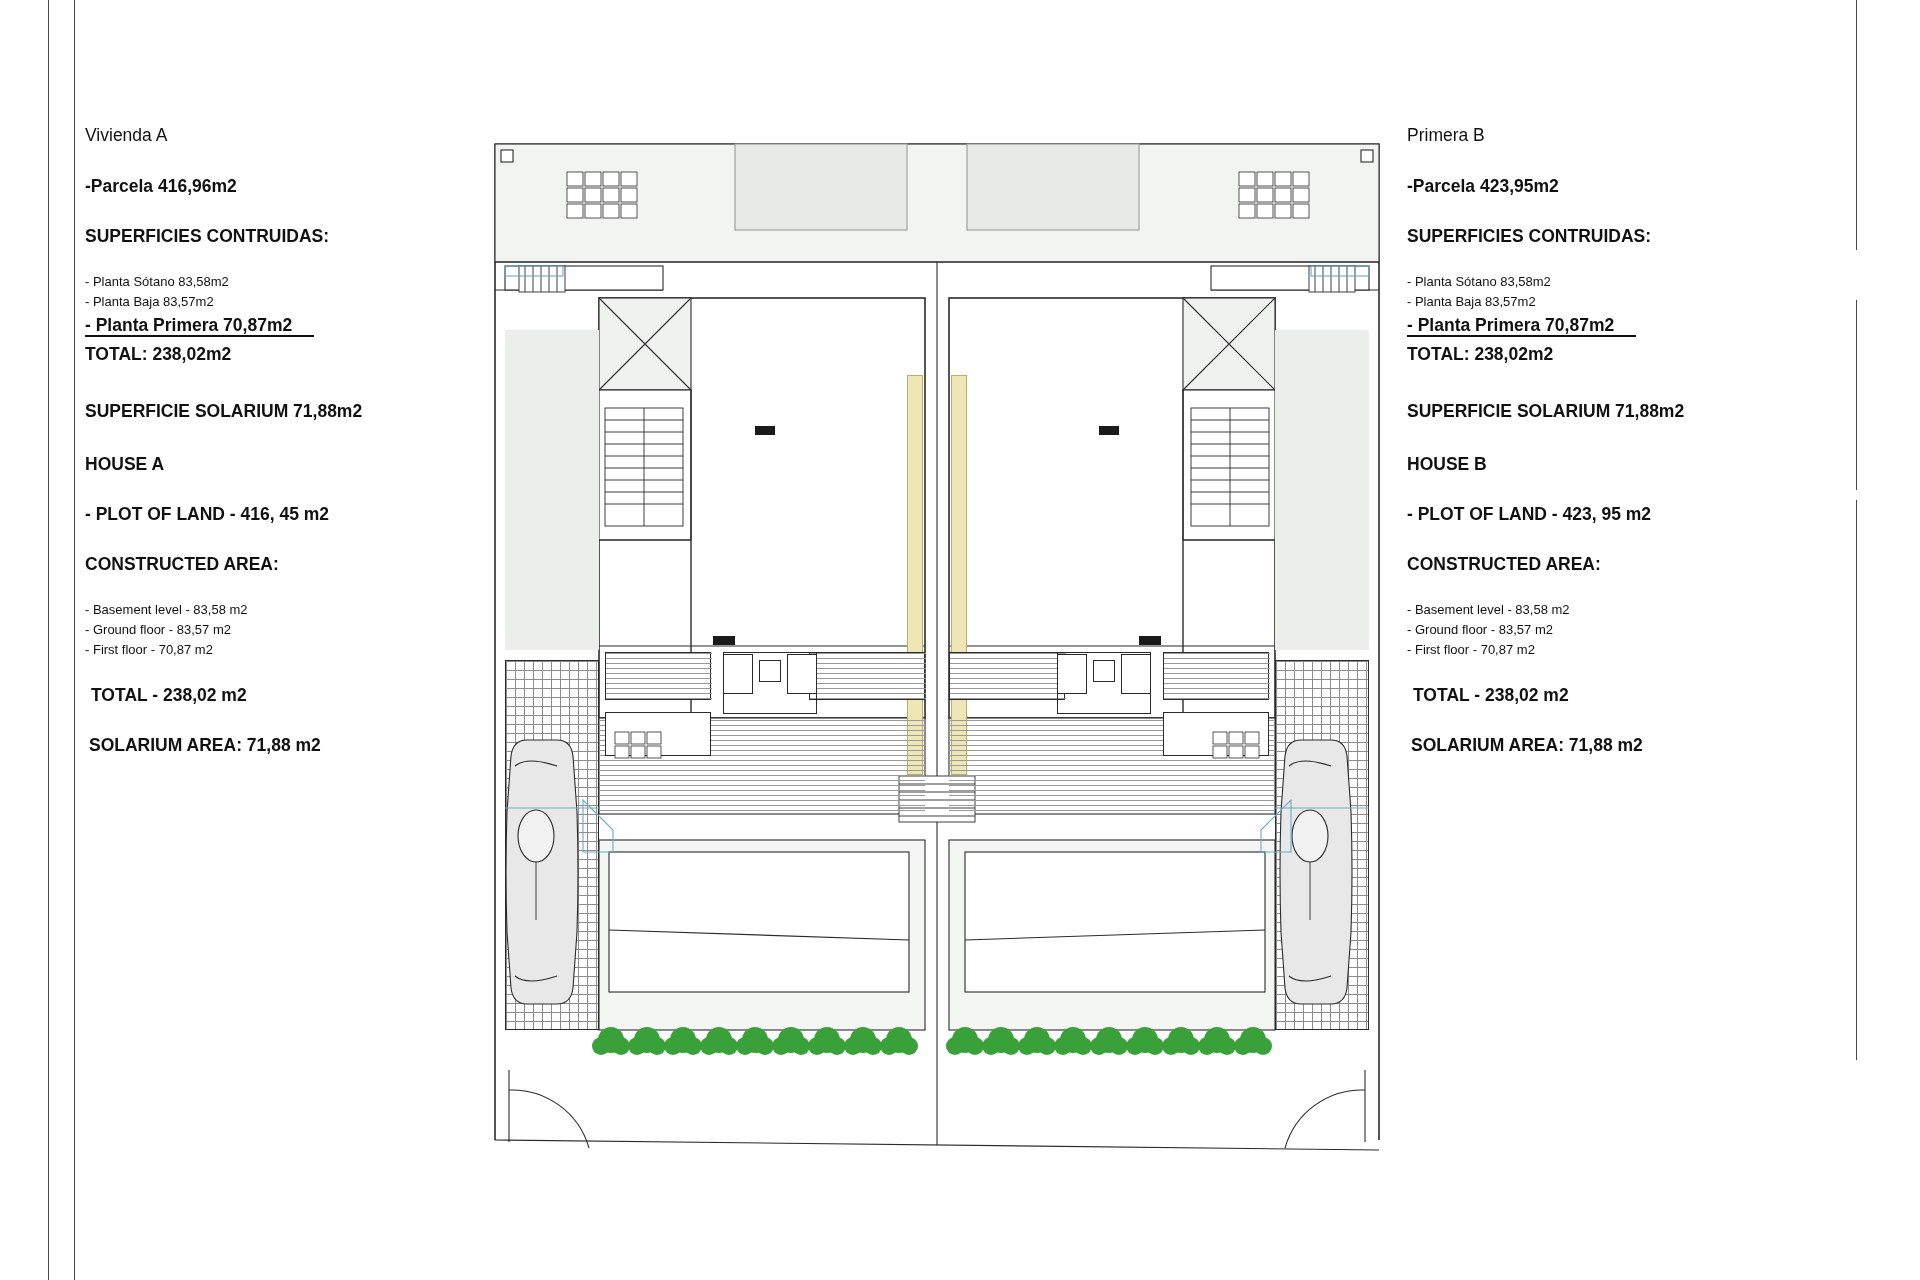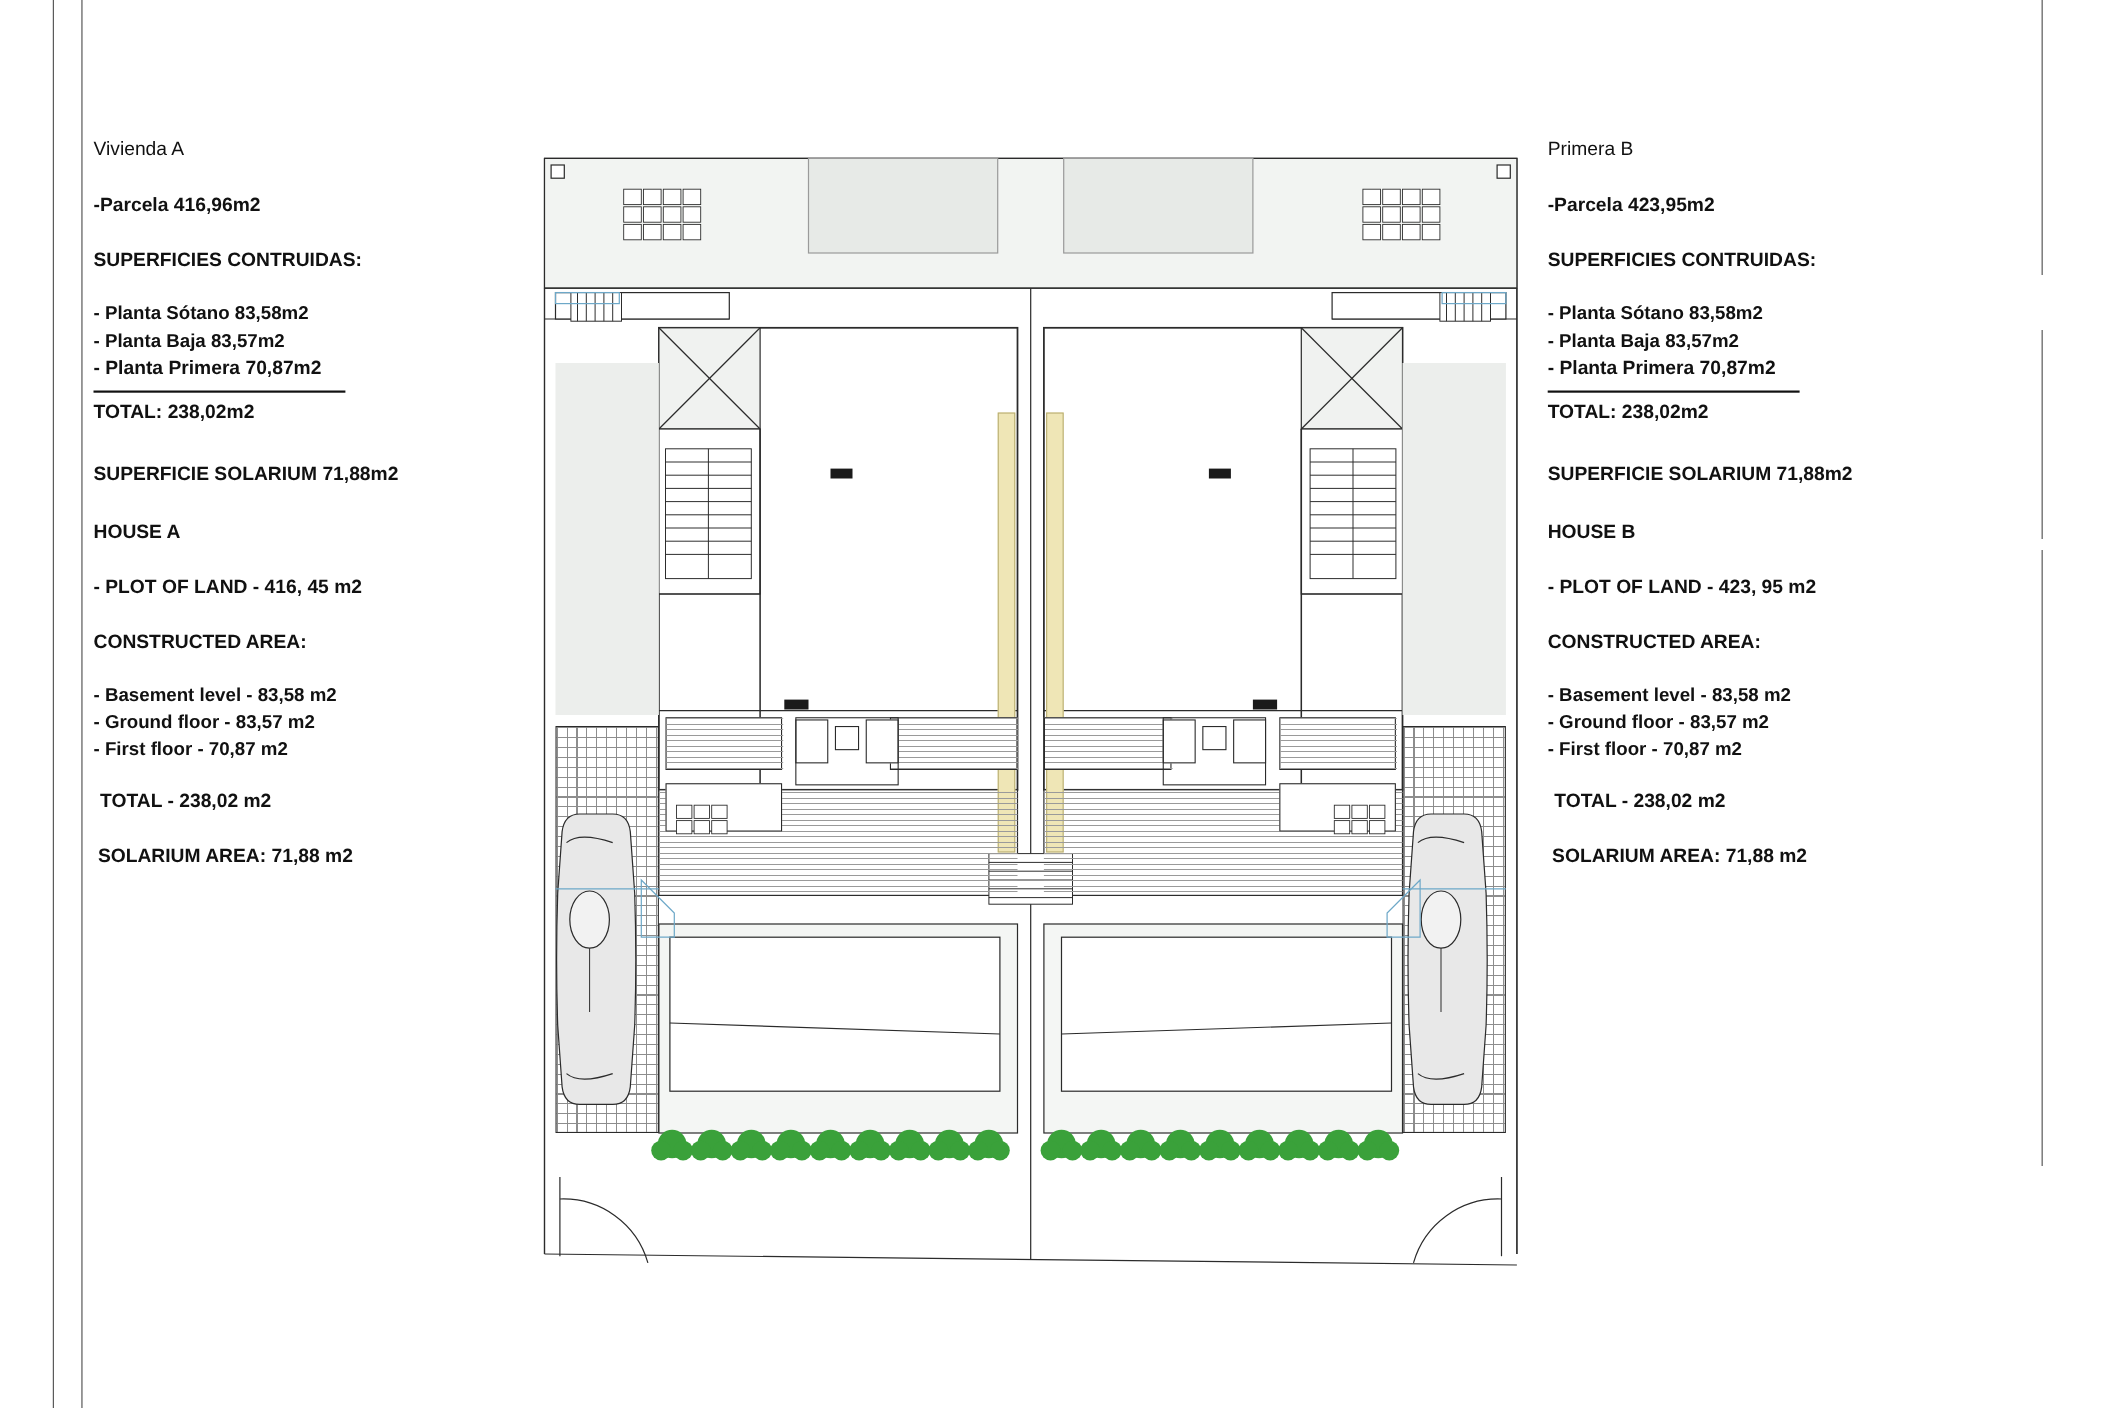--- a/index.html
+++ b/index.html
@@ -32,29 +32,29 @@
     position: absolute;
     width: 430px;
     font-size: 17.5px;
     line-height: 1.15;
   }
   .panel-left { left: 85px; top: 125px; }
   .panel-right { left: 1407px; top: 125px; }
   .t-title { font-weight: normal; font-size: 17.5px; margin-bottom: 31px; }
   .t-sub { font-weight: bold; font-size: 17.5px; margin-bottom: 30px; }
   .t-head { font-weight: bold; font-size: 17.5px; margin-bottom: 29px; }
-  .t-item { font-weight: bold; font-size: 17px; margin-bottom: 5px; }
+  .t-item { font-weight: normal; font-size: 13px; margin-bottom: 5px; }
   .t-item-last { font-weight: bold; font-size: 17.5px; margin-bottom: 0px; }
   .t-total { font-weight: bold; font-size: 17.5px; margin-top: 7px; margin-bottom: 36px; }
   .t-gap-lg { margin-bottom: 33px; }
 
   .underlined {
     display: inline-block;
     border-bottom: 2.5px solid #111;
-    padding-bottom: 10px;
+    padding-bottom: 0;
     padding-right: 22px;
   }
 
   .sp-big { height: 22px; }
 
   
   .plan {
     position: absolute;
     left: 487px;
     top: 140px;

